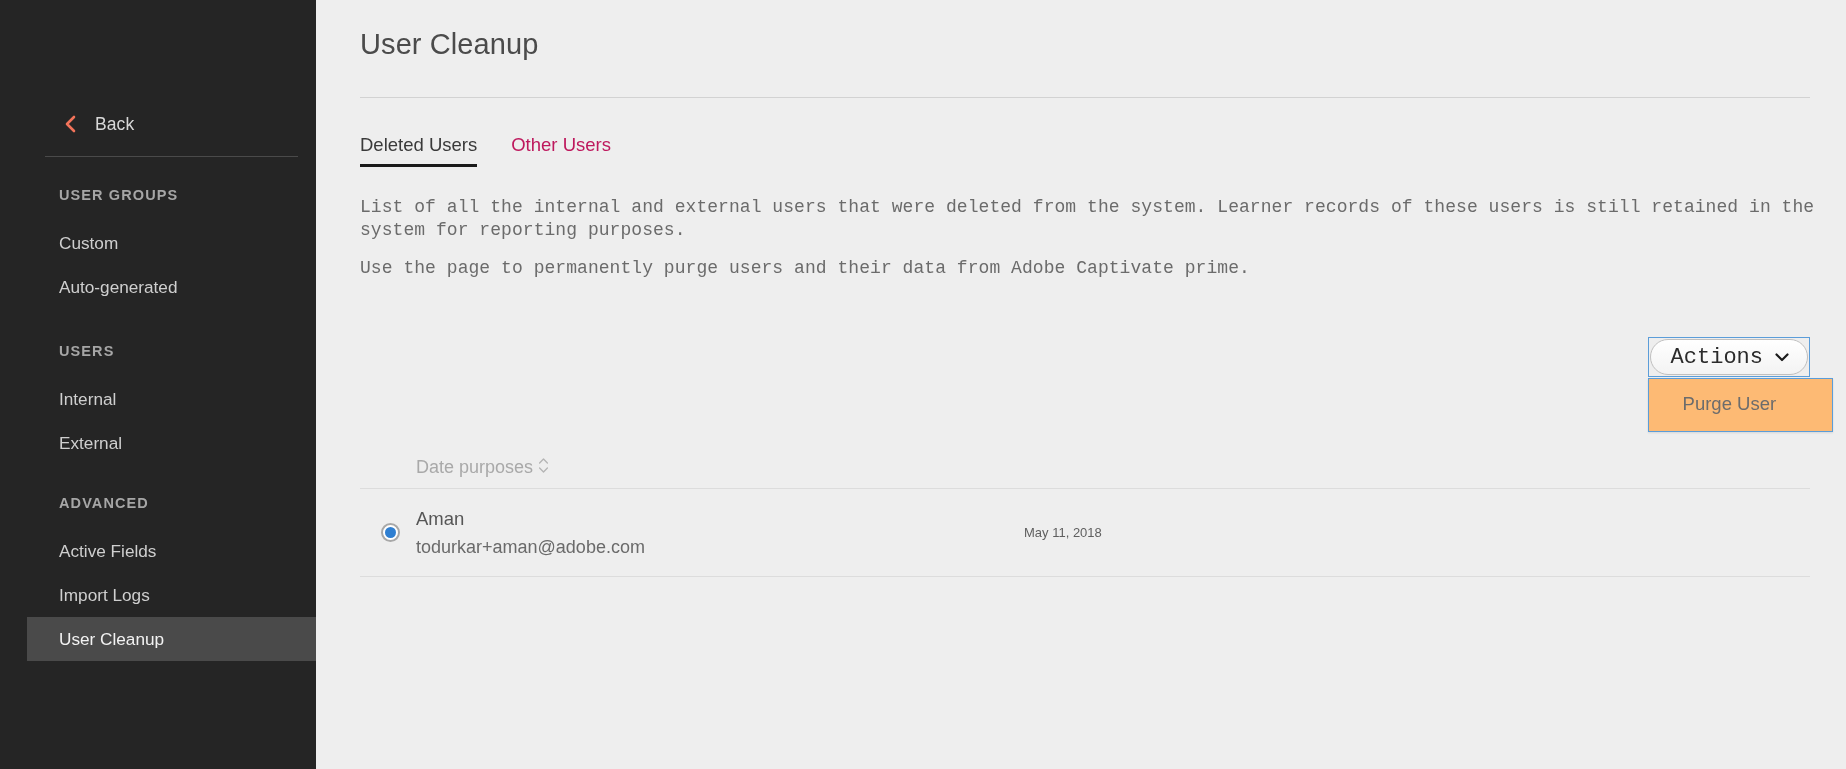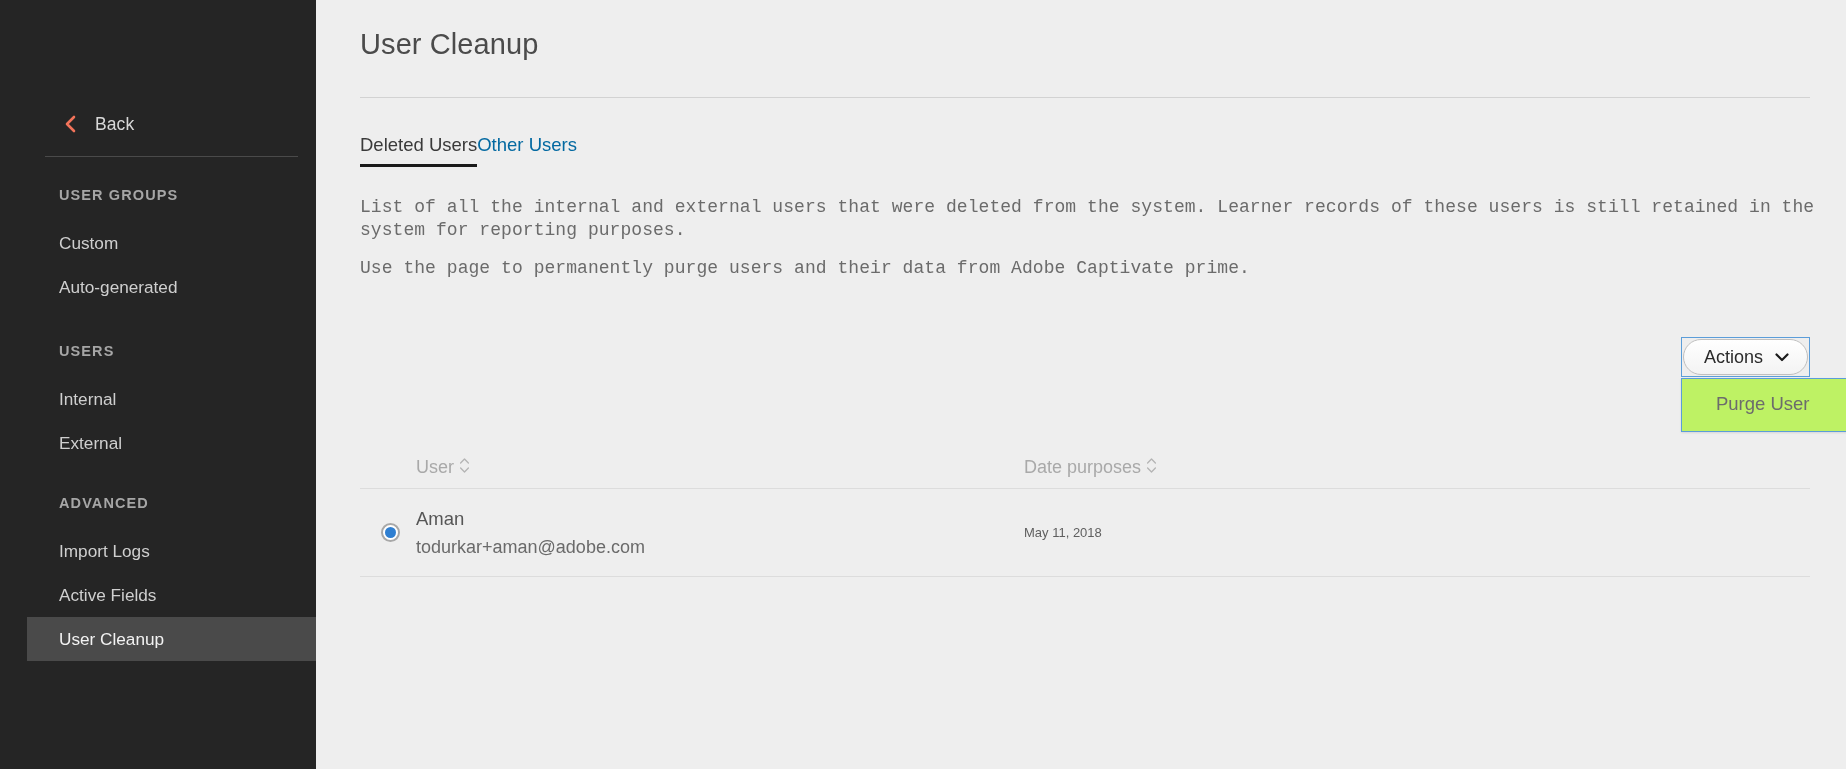--- a/index.html
+++ b/index.html
@@ -109,27 +109,28 @@
 
   .title-rule {
     height: 1px;
     background: #d2d2d2;
     margin: 36px 36px 0 44px;
   }
 
   .tabs {
     display: flex;
     align-items: flex-end;
+    gap: 34px;
     padding-left: 44px;
     margin-top: 36px;
   }
 
   .tab {
     font-size: 18.5px;
-    color: #0369a1;
+    color: #be185d;
     padding-bottom: 8px;
     line-height: 22px;
     border-bottom: 3px solid transparent;
   }
 
   .tab.active {
     border-bottom: 3px solid #1a1a1a;
     color: #3a3a3a;
   }
 
@@ -167,39 +168,39 @@
 
   .actions-btn {
     display: inline-flex;
     align-items: center;
     gap: 12px;
     height: 36px;
     padding: 0 18px 0 20px;
     border-radius: 18px;
     border: 1px solid #c0c0c0;
     background: linear-gradient(#ffffff, #f3f3f3);
-    font-size: 18px;
+    font-size: 22px;
     color: #2b2b2b;
-    font-family: Liberation Sans, sans-serif;
+    font-family: Liberation Mono, monospace;
     cursor: pointer;
     white-space: nowrap;
   }
 
   .chev-down {
     width: 14px;
     height: 9px;
     display: block;
   }
 
   .dropdown {
     position: absolute;
     left: 0;
     top: 41px;
-    width: 168px;
-    background: #bef264;
+    width: 185px;
+    background: #fdba74;
     border: 1px solid #5b9dd9;
     box-shadow: 0 1px 2px rgba(0,0,0,.10);
     padding: 7px 0;
     z-index: 20;
   }
 
   .dropdown-item {
     font-size: 18.5px;
     color: #6c6c6c;
     padding: 6px 0 8px 34px;
@@ -346,22 +347,22 @@
     </div>
 
     <div class="nav-section first">
       <div class="section-title">USERS</div>
       <div class="nav-item">Internal</div>
       <div class="nav-item">External</div>
     </div>
 
     <div class="nav-section">
       <div class="section-title">ADVANCED</div>
+      <div class="nav-item">Active Fields</div>
       <div class="nav-item">Import Logs</div>
-      <div class="nav-item">Active Fields</div>
       <div class="nav-item active">User Cleanup</div>
     </div>
 
   </aside>
 
   <main class="main">
 
     <h1 class="page-title">User Cleanup</h1>
     <div class="title-rule"></div>
 
@@ -388,29 +389,20 @@
         <div class="dropdown">
           <div class="dropdown-item">Purge User</div>
         </div>
       </div>
 
     </div>
 
     <div class="table">
 
       <div class="table-head">
-        <div class="col-user">
-          <span class="th">
-            <span>User</span>
-            <svg class="sort-icon" viewBox="0 0 11 17">
-              <polyline points="1.6,6 5.5,2 9.4,6" fill="none" stroke="#b4b4b4" stroke-width="1.3" stroke-linecap="round" stroke-linejoin="round"></polyline>
-              <polyline points="1.6,11 5.5,15 9.4,11" fill="none" stroke="#b4b4b4" stroke-width="1.3" stroke-linecap="round" stroke-linejoin="round"></polyline>
-            </svg>
-          </span>
-        </div>
         <div class="col-date">
           <span class="th">
             <span>Date purposes</span>
             <svg class="sort-icon" viewBox="0 0 11 17">
               <polyline points="1.6,6 5.5,2 9.4,6" fill="none" stroke="#b4b4b4" stroke-width="1.3" stroke-linecap="round" stroke-linejoin="round"></polyline>
               <polyline points="1.6,11 5.5,15 9.4,11" fill="none" stroke="#b4b4b4" stroke-width="1.3" stroke-linecap="round" stroke-linejoin="round"></polyline>
             </svg>
           </span>
         </div>
       </div>

